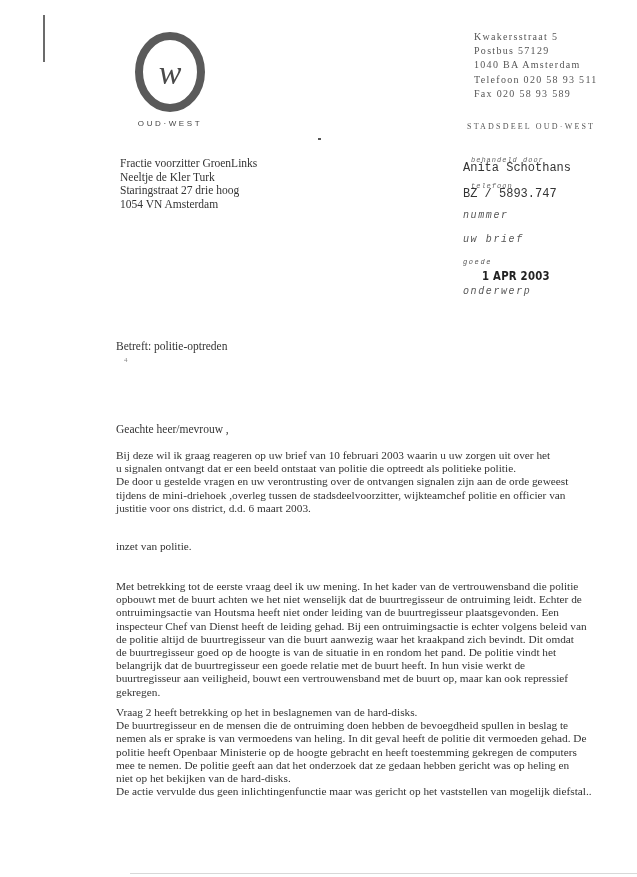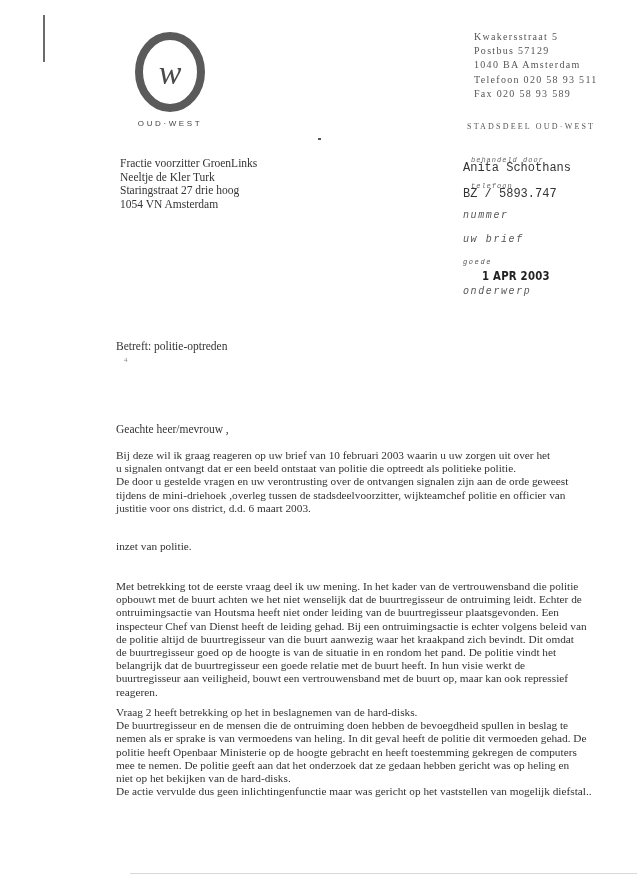--- a/index.html
+++ b/index.html
@@ -108,21 +108,21 @@
 
 <div class="para" style="top:580px;">
   <span class="line">Met betrekking tot de eerste vraag deel ik uw mening. In het kader van de vertrouwensband die politie</span>
   <span class="line">opbouwt met de buurt achten we het niet wenselijk dat de buurtregisseur de ontruiming leidt. Echter de</span>
   <span class="line">ontruimingsactie van Houtsma heeft niet onder leiding van  de buurtregisseur plaatsgevonden. Een</span>
   <span class="line">inspecteur Chef van Dienst heeft de leiding gehad. Bij een ontruimingsactie is echter volgens beleid van</span>
   <span class="line">de politie  altijd de buurtregisseur van die buurt aanwezig waar het kraakpand zich bevindt. Dit omdat</span>
   <span class="line">de buurtregisseur goed op de hoogte is van de situatie in en rondom het pand.  De politie vindt het</span>
   <span class="line">belangrijk dat de buurtregisseur een goede relatie met de buurt heeft. In hun visie werkt de</span>
   <span class="line">buurtregisseur aan veiligheid, bouwt een vertrouwensband met de buurt op, maar kan ook repressief</span>
-  <span class="line">reageren.</span>
+  <span class="line">gekregen.</span>
 </div>
 
 <div class="para" style="top:706px;">
   <span class="line">Vraag 2 heeft betrekking op het in beslagnemen van de hard-disks.</span>
   <span class="line">De buurtregisseur en de mensen die de ontruiming doen hebben de bevoegdheid spullen in beslag te</span>
   <span class="line">nemen als er sprake is van vermoedens van heling. In dit geval heeft de politie dit vermoeden gehad.  De</span>
   <span class="line">politie heeft Openbaar Ministerie  op de hoogte gebracht en heeft toestemming gekregen de computers</span>
   <span class="line">mee te nemen. De politie geeft aan dat het onderzoek dat ze gedaan hebben gericht was op heling en</span>
   <span class="line">niet op het bekijken van de hard-disks.</span>
   <span class="line">De actie vervulde dus geen inlichtingenfunctie maar was gericht op het vaststellen van mogelijk diefstal..</span>

